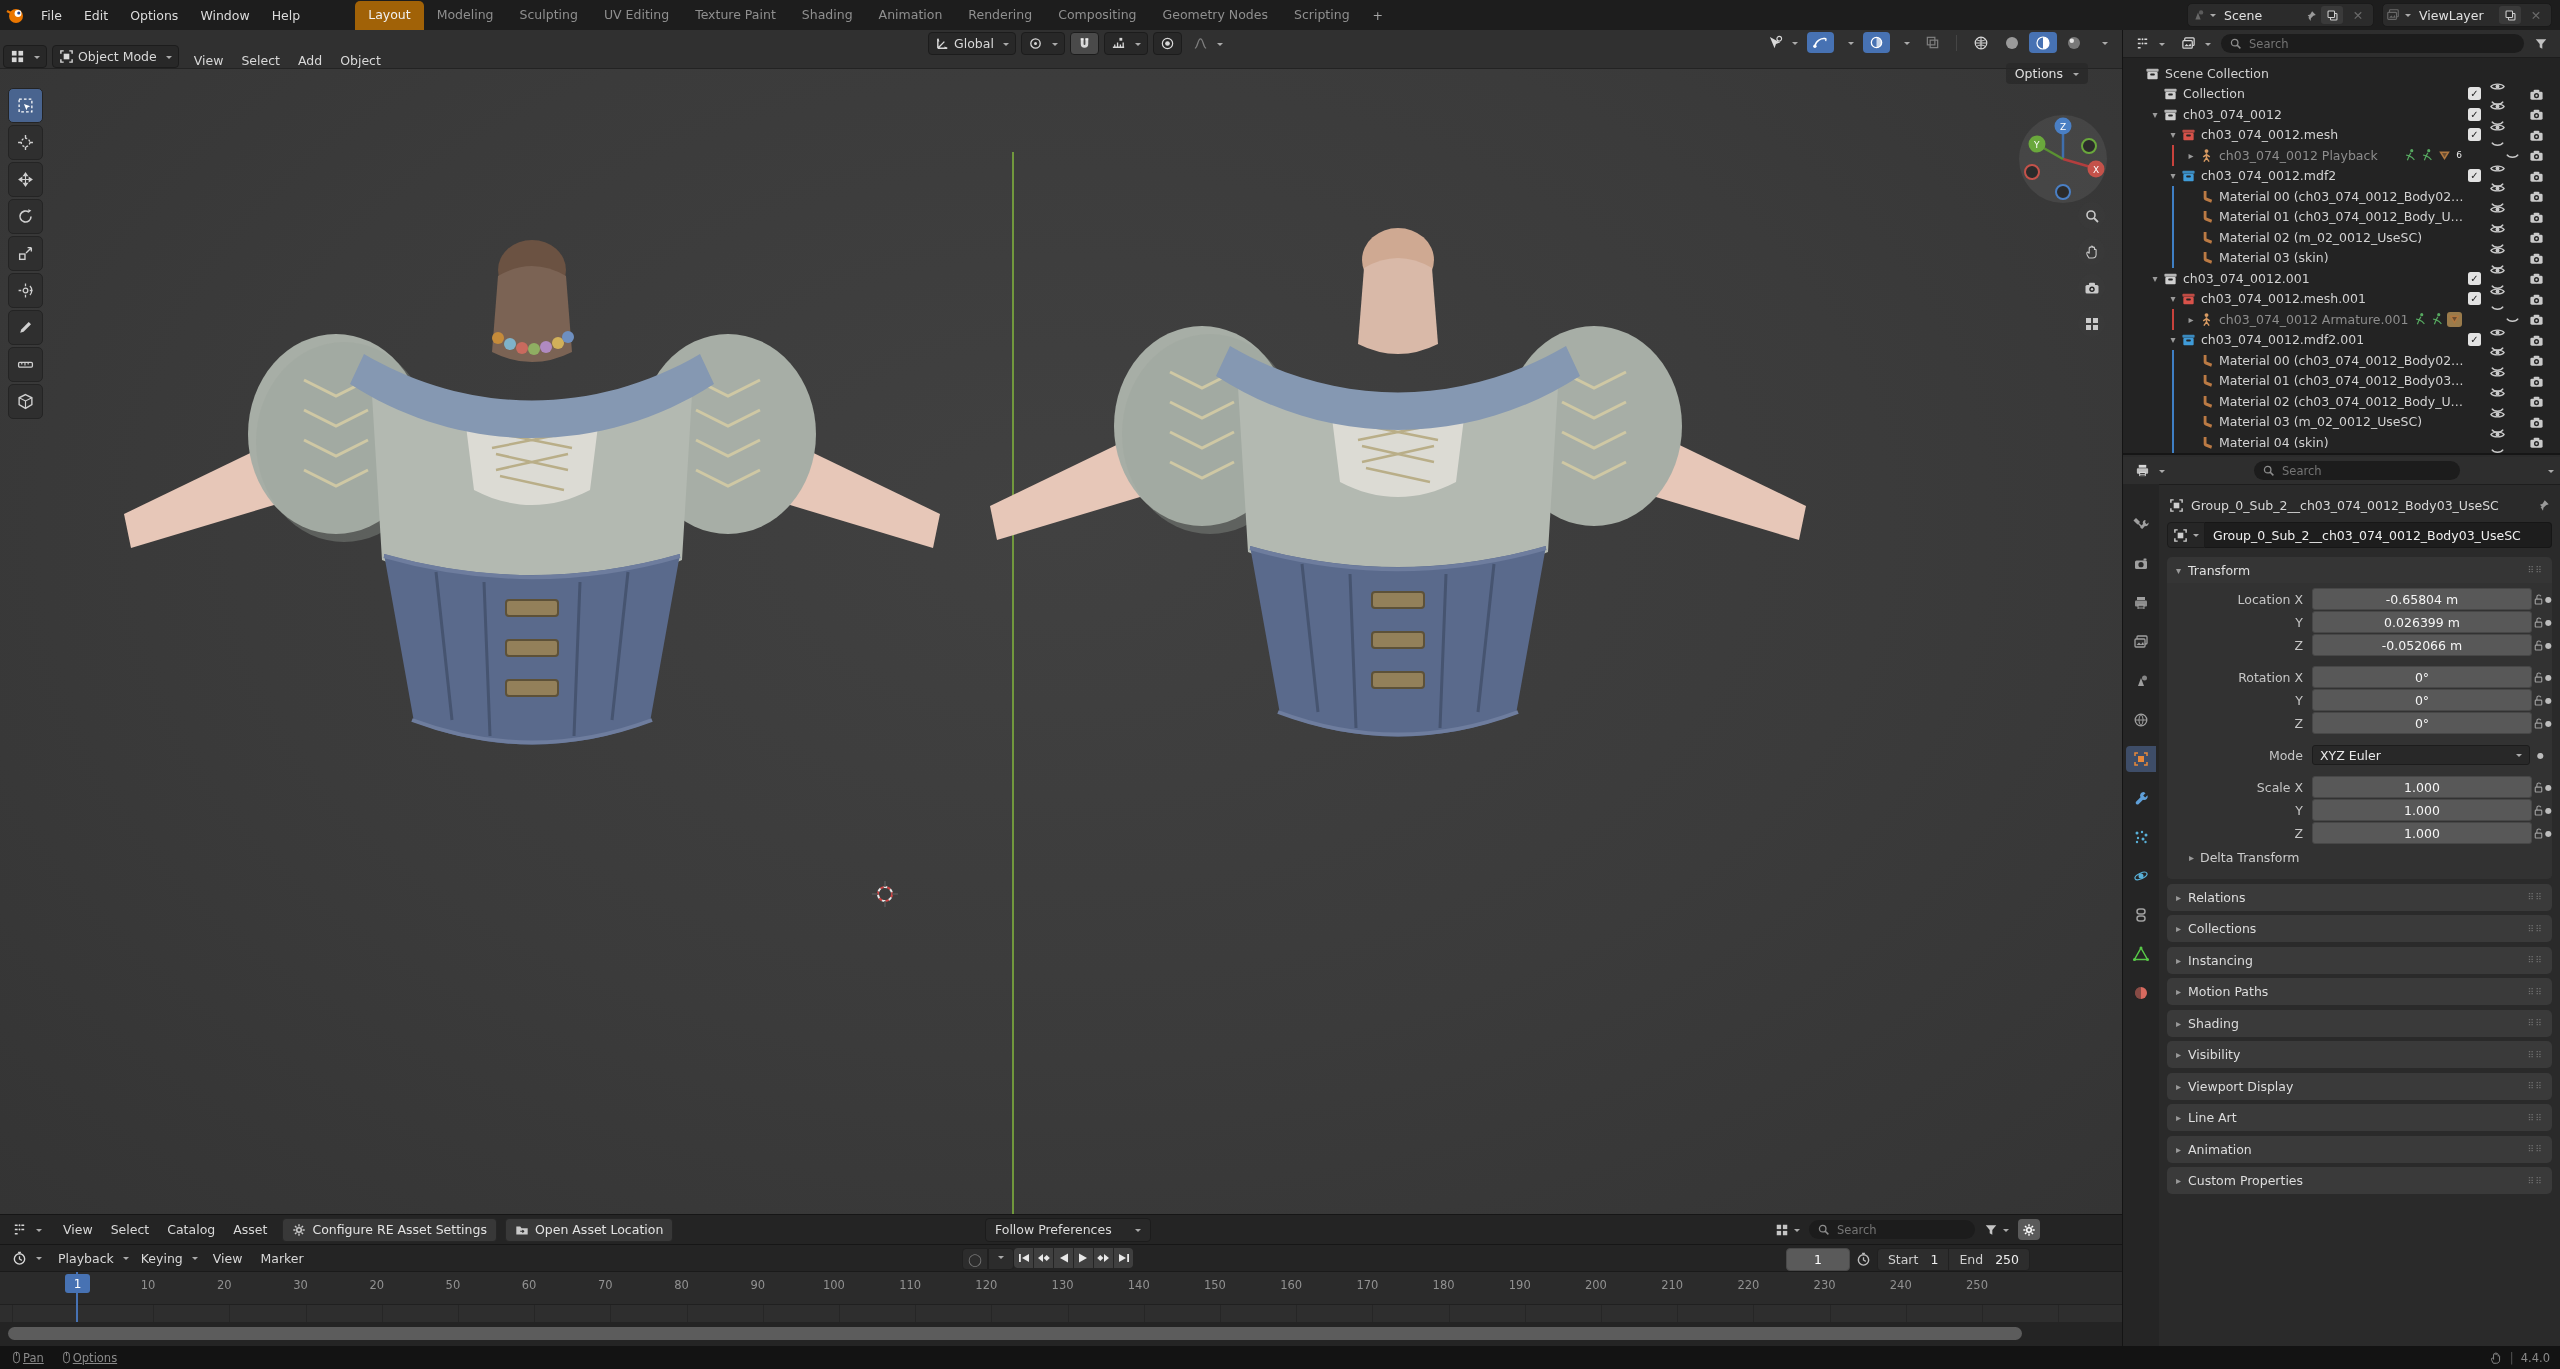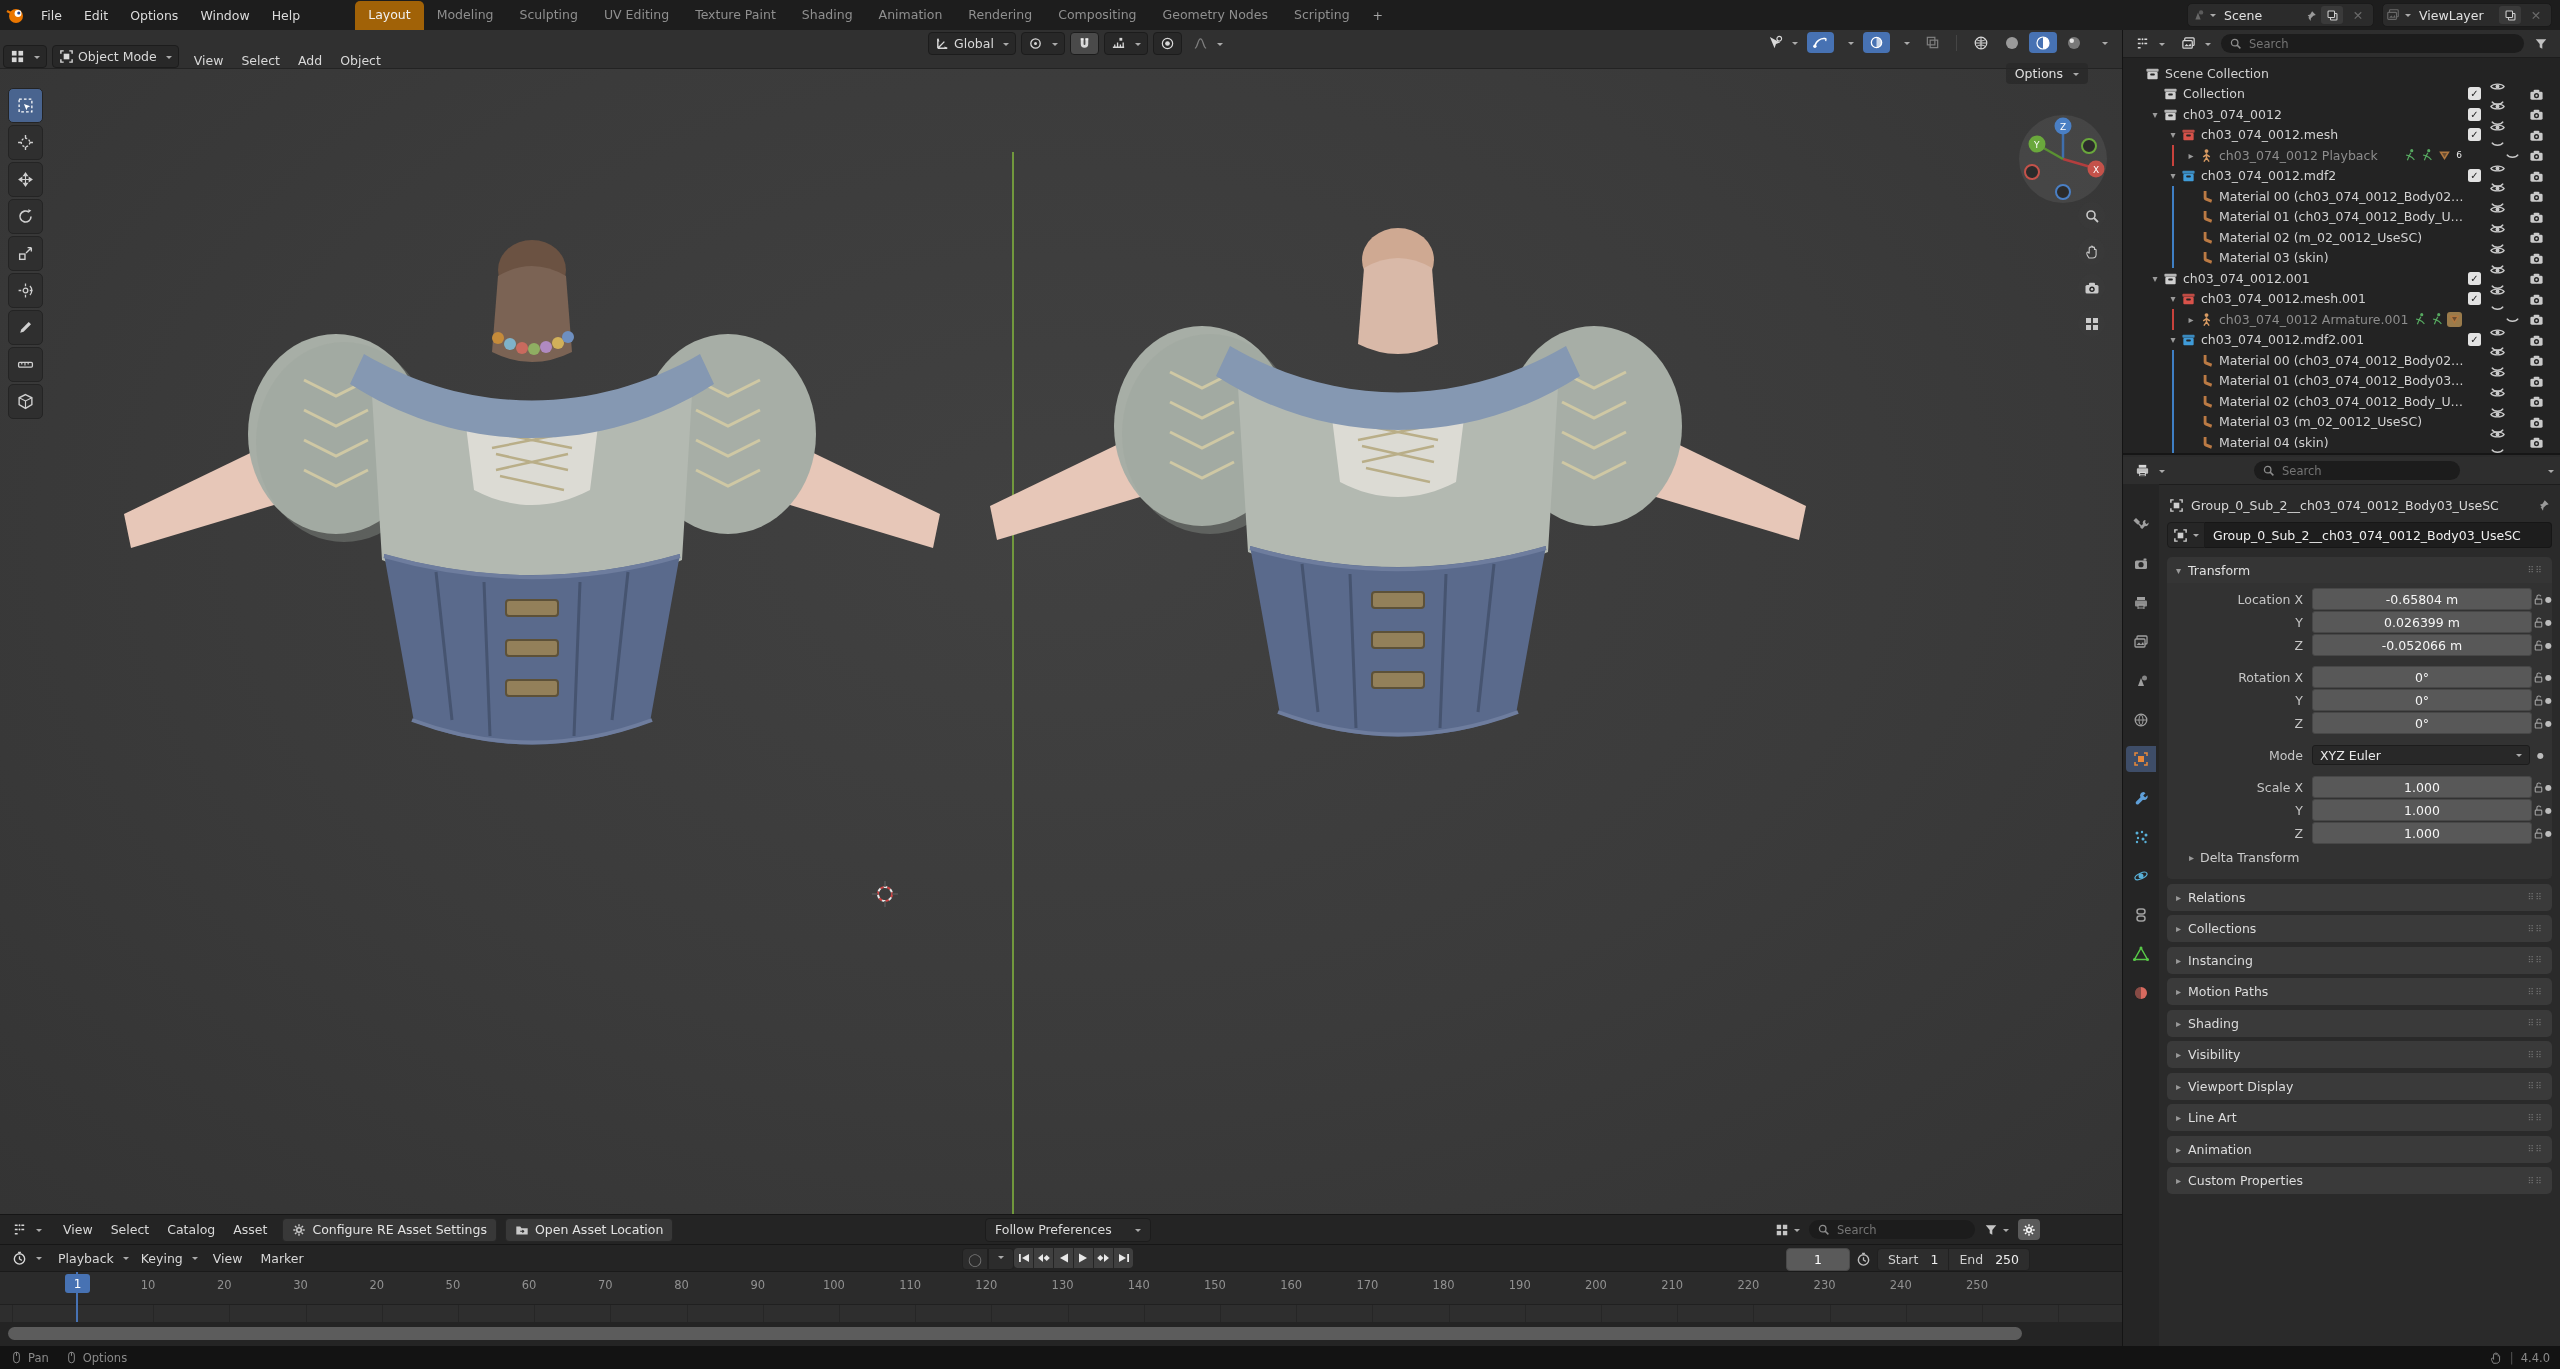--- a/index.html
+++ b/index.html
@@ -171,21 +171,21 @@
     background-image:repeating-linear-gradient(90deg,#262626 0 1px,transparent 1px 76.2px);background-position:77px 0;}
   .playhead-line{position:absolute;left:76px;top:27px;width:2px;height:50px;background:#4772b3;}
   .playhead-tag{position:absolute;left:65px;top:29px;width:25px;height:19px;background:#4772b3;border-radius:3px;
     color:#fff;display:flex;align-items:center;justify-content:center;font-size:12px;}
   .scrollrow{position:absolute;left:0;top:77px;width:100%;height:24px;background:#242424;}
   .scroll-thumb{position:absolute;left:8px;top:5px;width:2014px;height:13px;background:#5c5c5c;border-radius:7px;}
 
   
   .statusbar{left:0;top:1346px;width:2560px;height:23px;background:#131313;display:flex;align-items:center;
     padding:0 10px;box-sizing:border-box;color:#8a8a8a;font-size:11.5px;gap:16px;}
-  .sb-item{display:flex;align-items:center;gap:5px;}
+  .sb-item{display:flex;align-items:center;text-decoration:underline;}
   .sb-right{margin-left:auto;display:flex;align-items:center;gap:7px;}
   .sb-div{color:#555;}
 
   
   .cursor3d{position:absolute;left:872px;top:851px;}
 </style>
 </head>
 <body>
 
 <svg width="0" height="0" style="position:absolute">

